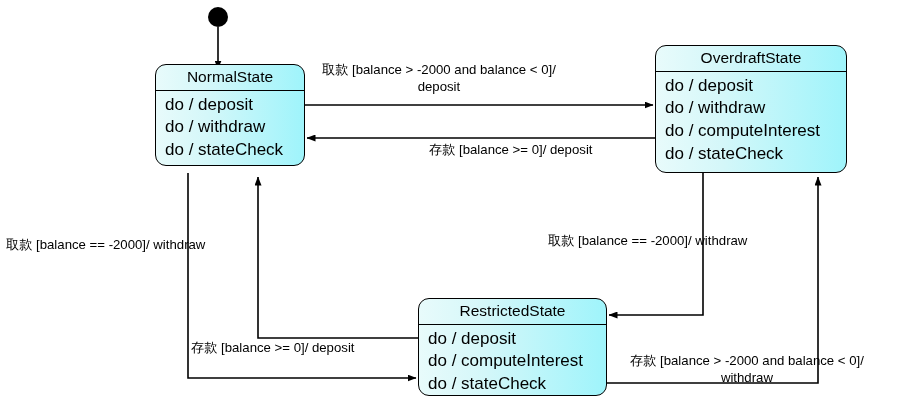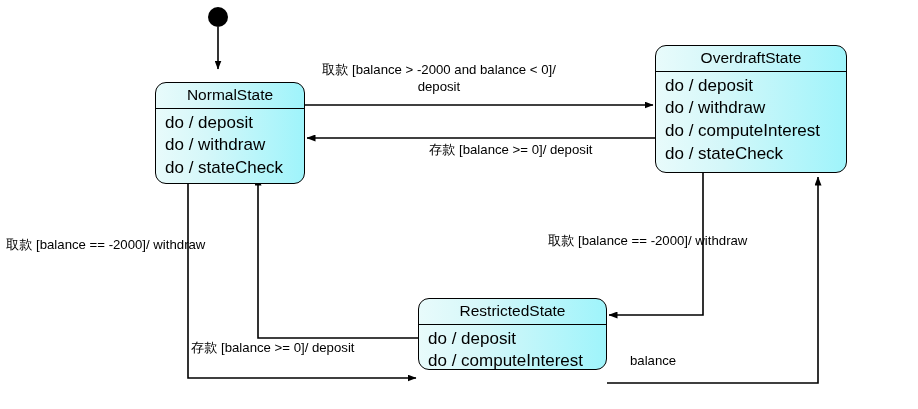--- a/index.html
+++ b/index.html
@@ -96,42 +96,42 @@
 
     <path d="M418,338 L258,338 L258,177" stroke="#000000" stroke-width="1.6" fill="none" marker-end="url(#arrowhead)"></path>
 
     <path d="M703,173 L703,315 L609,315" stroke="#000000" stroke-width="1.6" fill="none" marker-end="url(#arrowhead)"></path>
 
     <path d="M607,383 L818,383 L818,177" stroke="#000000" stroke-width="1.6" fill="none" marker-end="url(#arrowhead)"></path>
   </svg>
 
   <div class="initial-node" style="left:208px; top:7px;"></div>
 
-  <div class="state-node" style="left:155px; top:82px; width:150px; height:102px;">
+  <div class="state-node" style="left:155px; top:64px; width:150px; height:102px;">
     <div class="state-title">NormalState</div>
     <div class="state-divider"></div>
     <div class="state-body">
       <div class="state-activity">do / deposit</div>
       <div class="state-activity">do / withdraw</div>
       <div class="state-activity">do / stateCheck</div>
     </div>
   </div>
 
   <div class="state-node" style="left:655px; top:45px; width:192px; height:128px;">
     <div class="state-title">OverdraftState</div>
     <div class="state-divider"></div>
     <div class="state-body">
       <div class="state-activity">do / deposit</div>
       <div class="state-activity">do / withdraw</div>
       <div class="state-activity">do / computeInterest</div>
       <div class="state-activity">do / stateCheck</div>
     </div>
   </div>
 
-  <div class="state-node" style="left:418px; top:298px; width:189px; height:72px;">
+  <div class="state-node" style="left:418px; top:298px; width:189px; height:98px;">
     <div class="state-title">RestrictedState</div>
     <div class="state-divider"></div>
     <div class="state-body">
       <div class="state-activity">do / deposit</div>
       <div class="state-activity">do / computeInterest</div>
       <div class="state-activity">do / stateCheck</div>
     </div>
   </div>
 
   <div class="edge-label centered" style="left:322px; top:62px;">
@@ -149,16 +149,17 @@
 
   <div class="edge-label" style="left:191px; top:340px;">
     <div>存款 [balance &gt;= 0]/ deposit</div>
   </div>
 
   <div class="edge-label" style="left:548px; top:233px;">
     <div>取款 [balance == -2000]/ withdraw</div>
   </div>
 
   <div class="edge-label centered" style="left:630px; top:353px;">
-    <div>balance</div>
+    <div>存款 [balance &gt; -2000 and balance &lt; 0]/</div>
+    <div>withdraw</div>
   </div>
 
 </div>
 
 </body></html>

